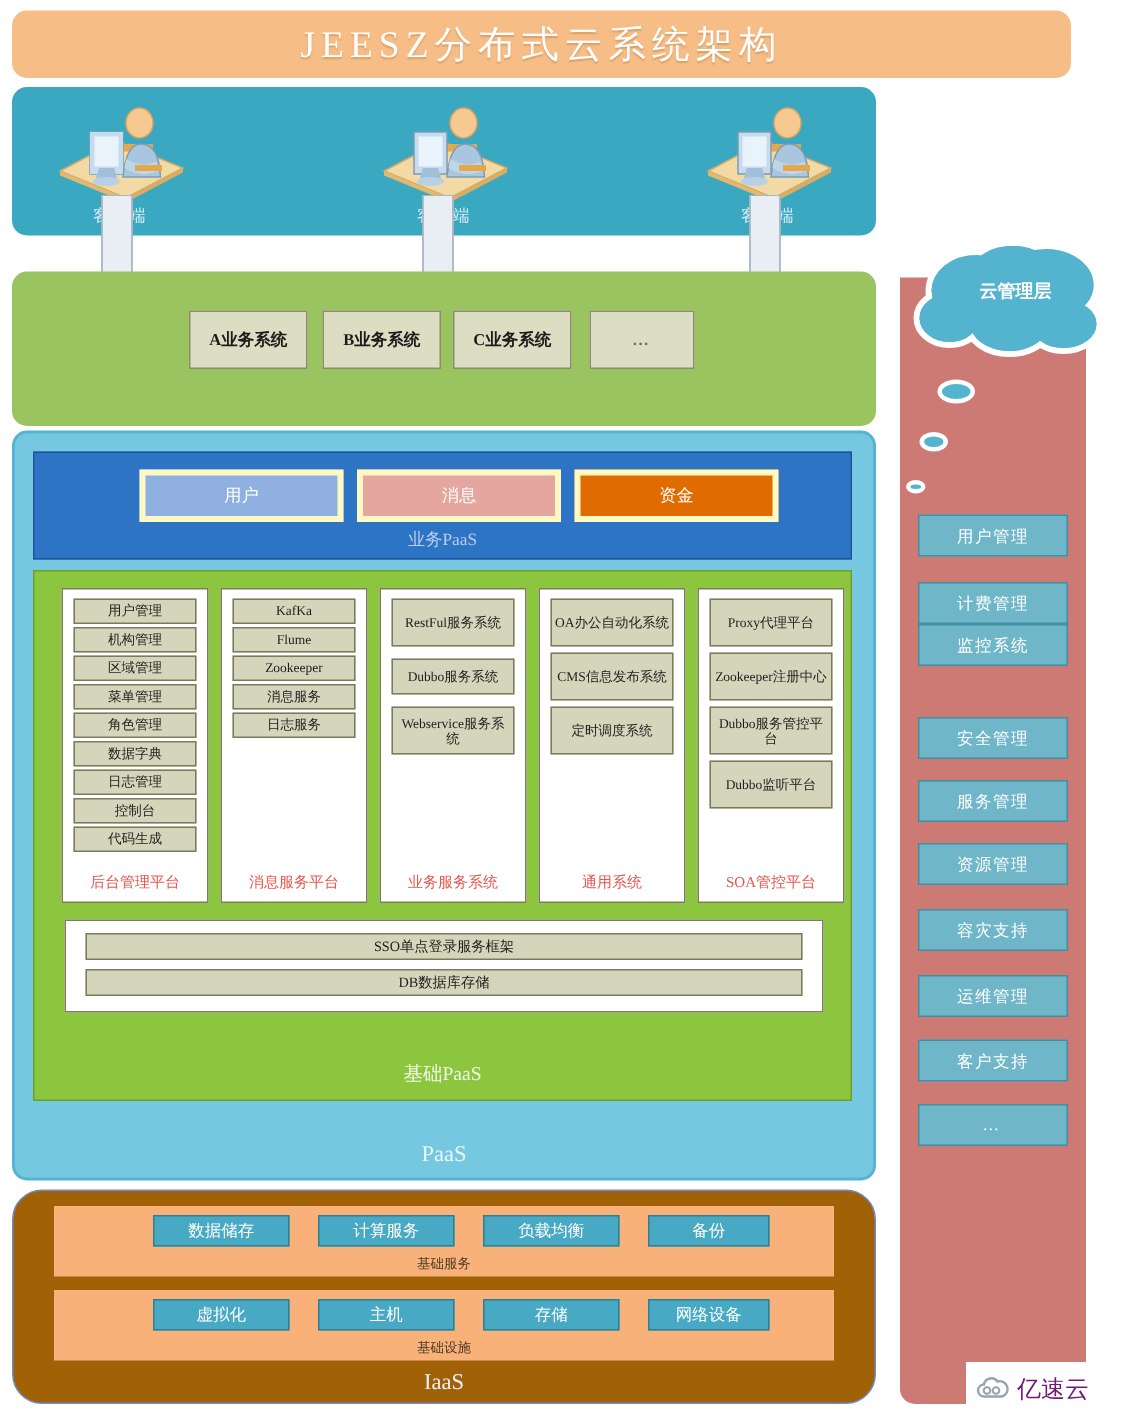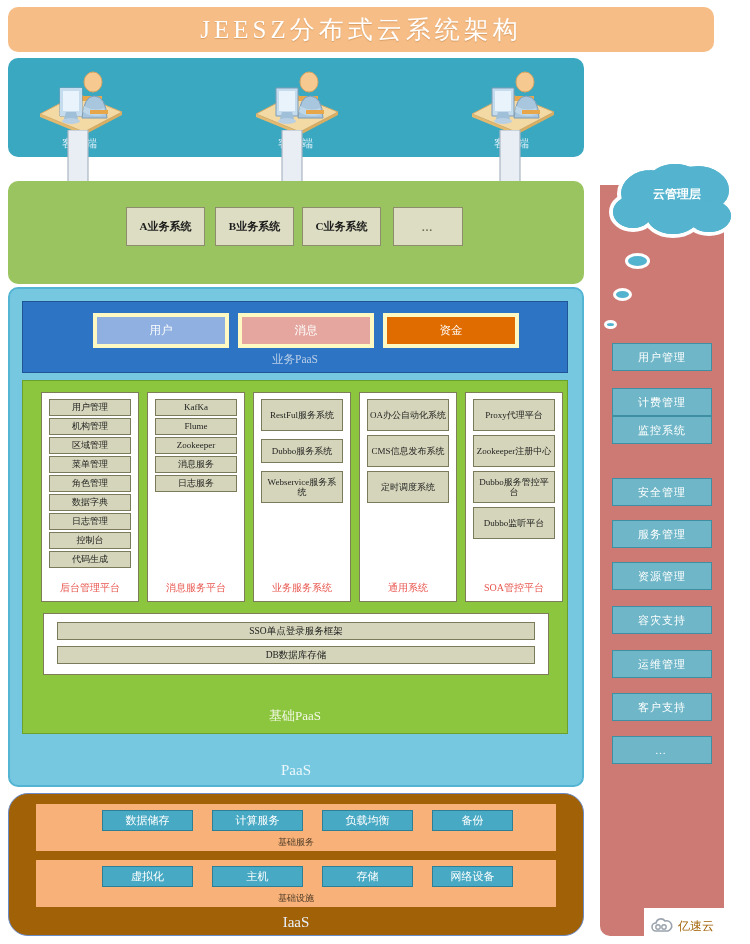--- a/index.html
+++ b/index.html
@@ -363,22 +363,22 @@
     width: 106px;
     height: 36px;
     background: #ffffff;
     display: flex;
     align-items: center;
     gap: 4px;
     padding-left: 6px;
     box-sizing: border-box;
   }
   .watermark-text {
-    color: #a16207;
-    font-size: 12px;
+    color: #701a75;
+    font-size: 16px;
     font-family: Liberation Mono, monospace;
   }
 </style>
 </head>
 <body>
 
 <div id="canvas">
 
   <div class="title-bar">
     <span class="title-text">JEESZ分布式云系统架构</span>

